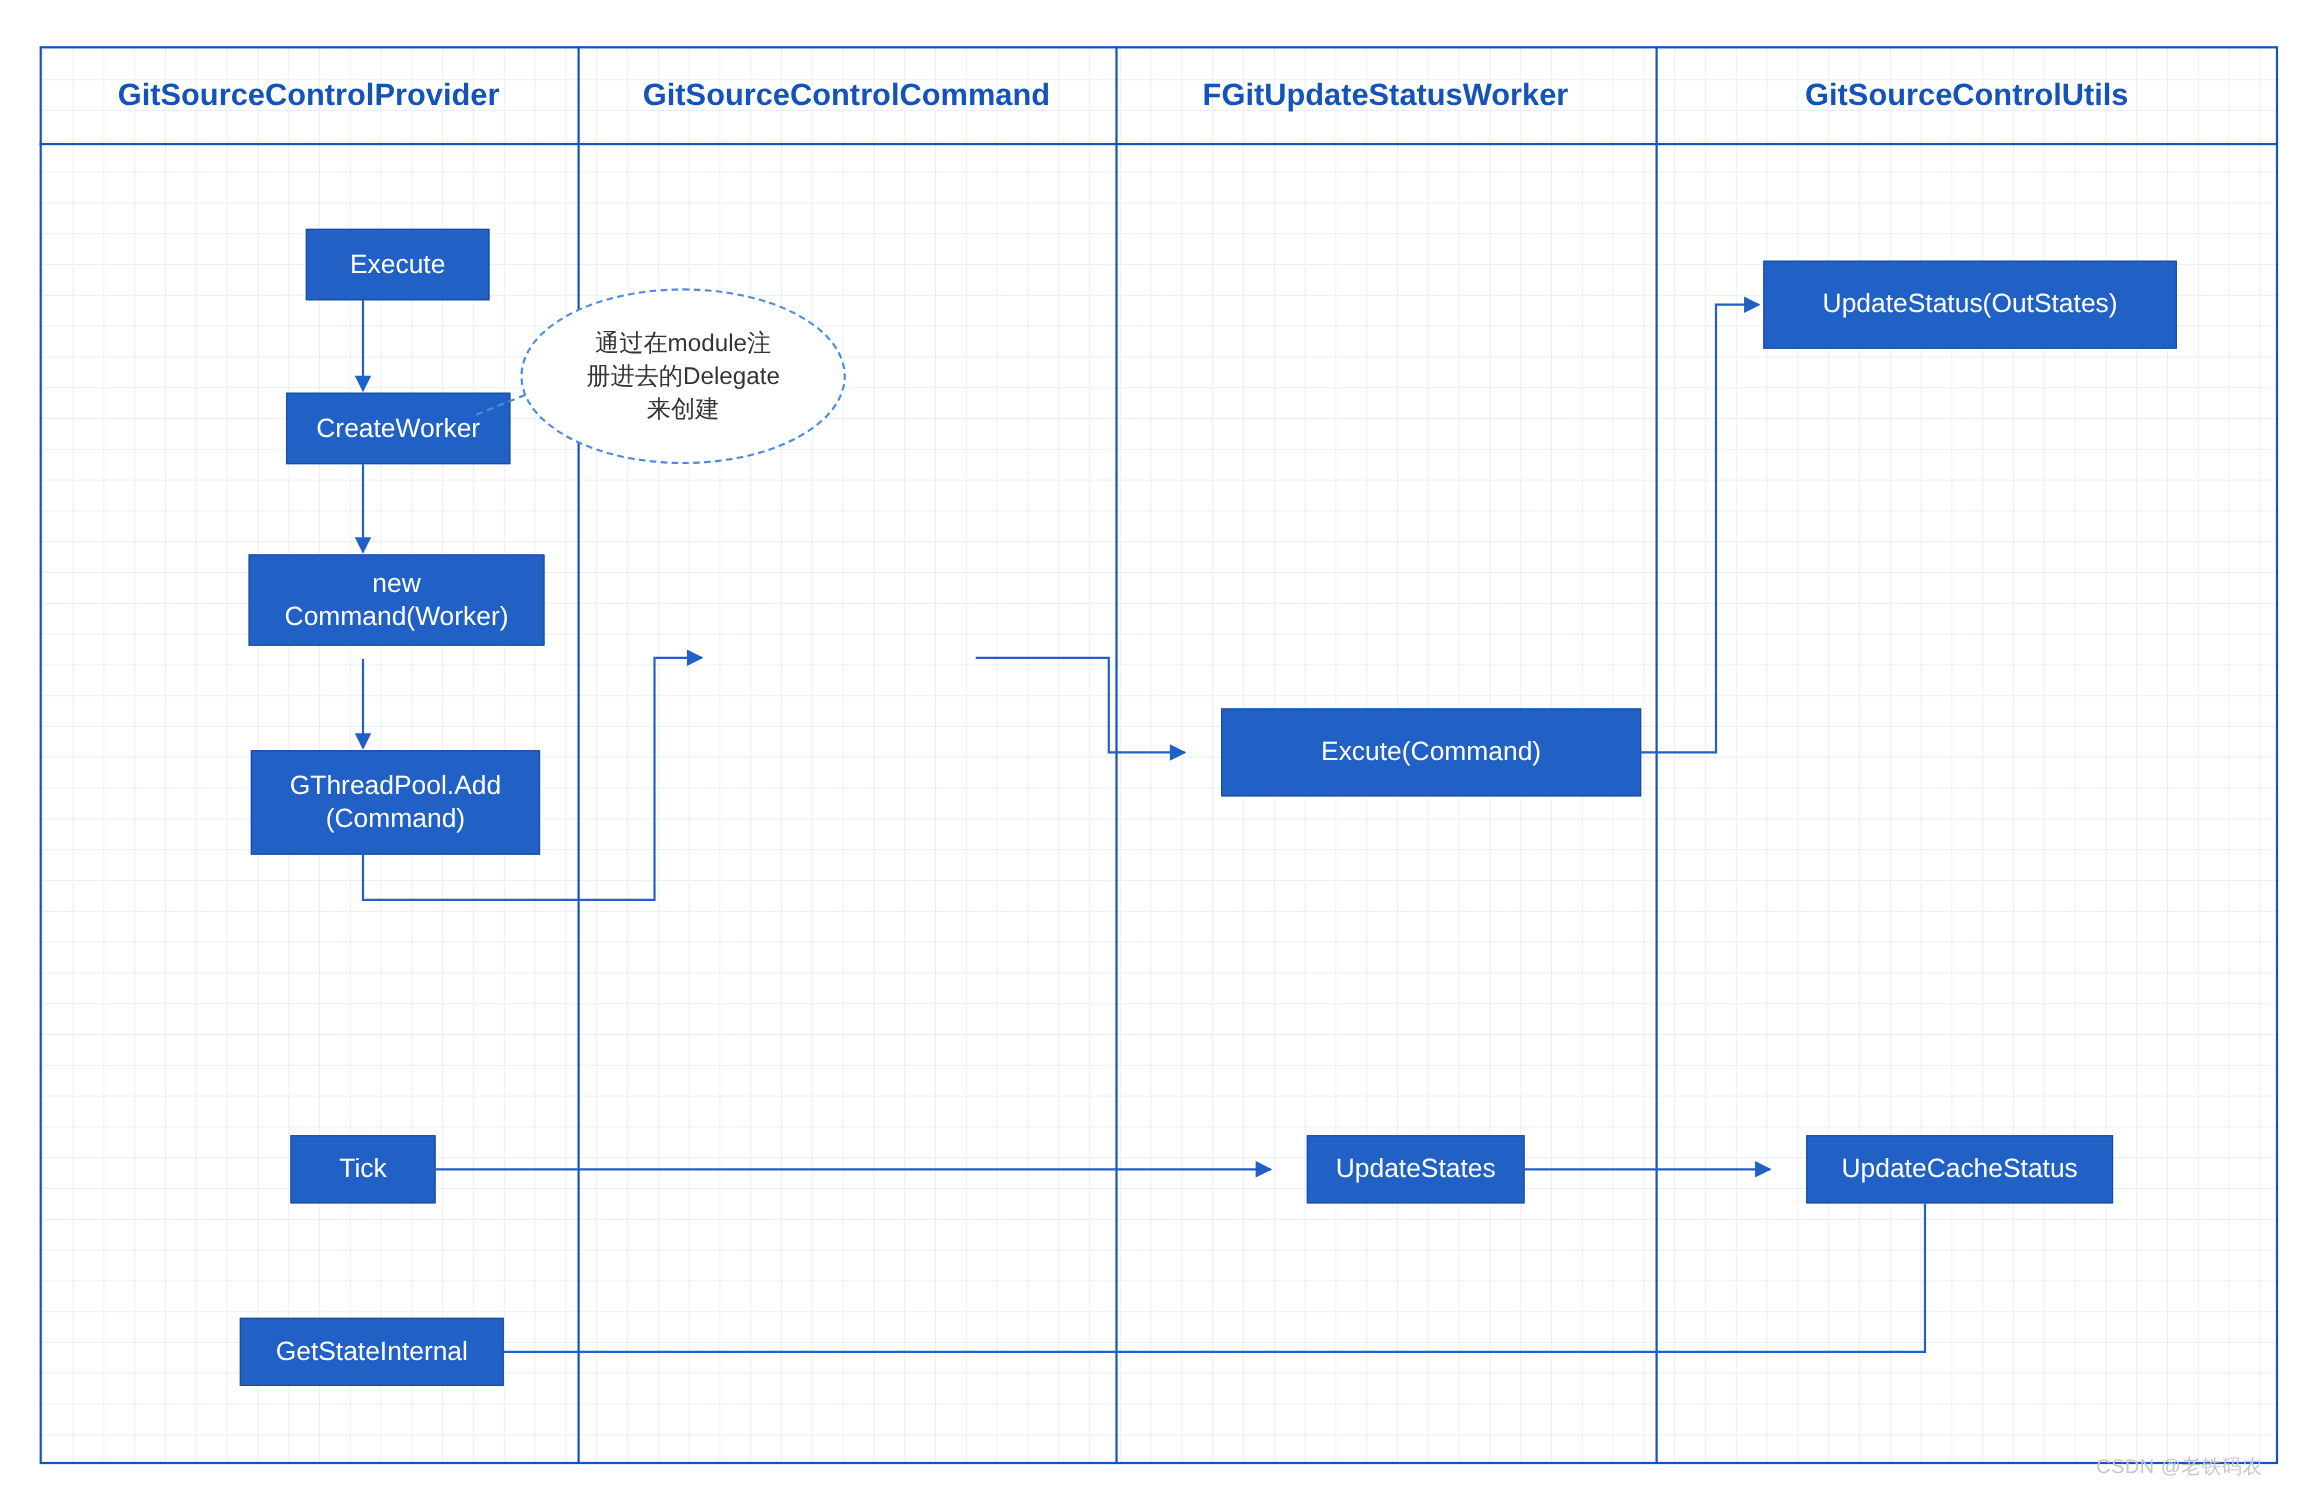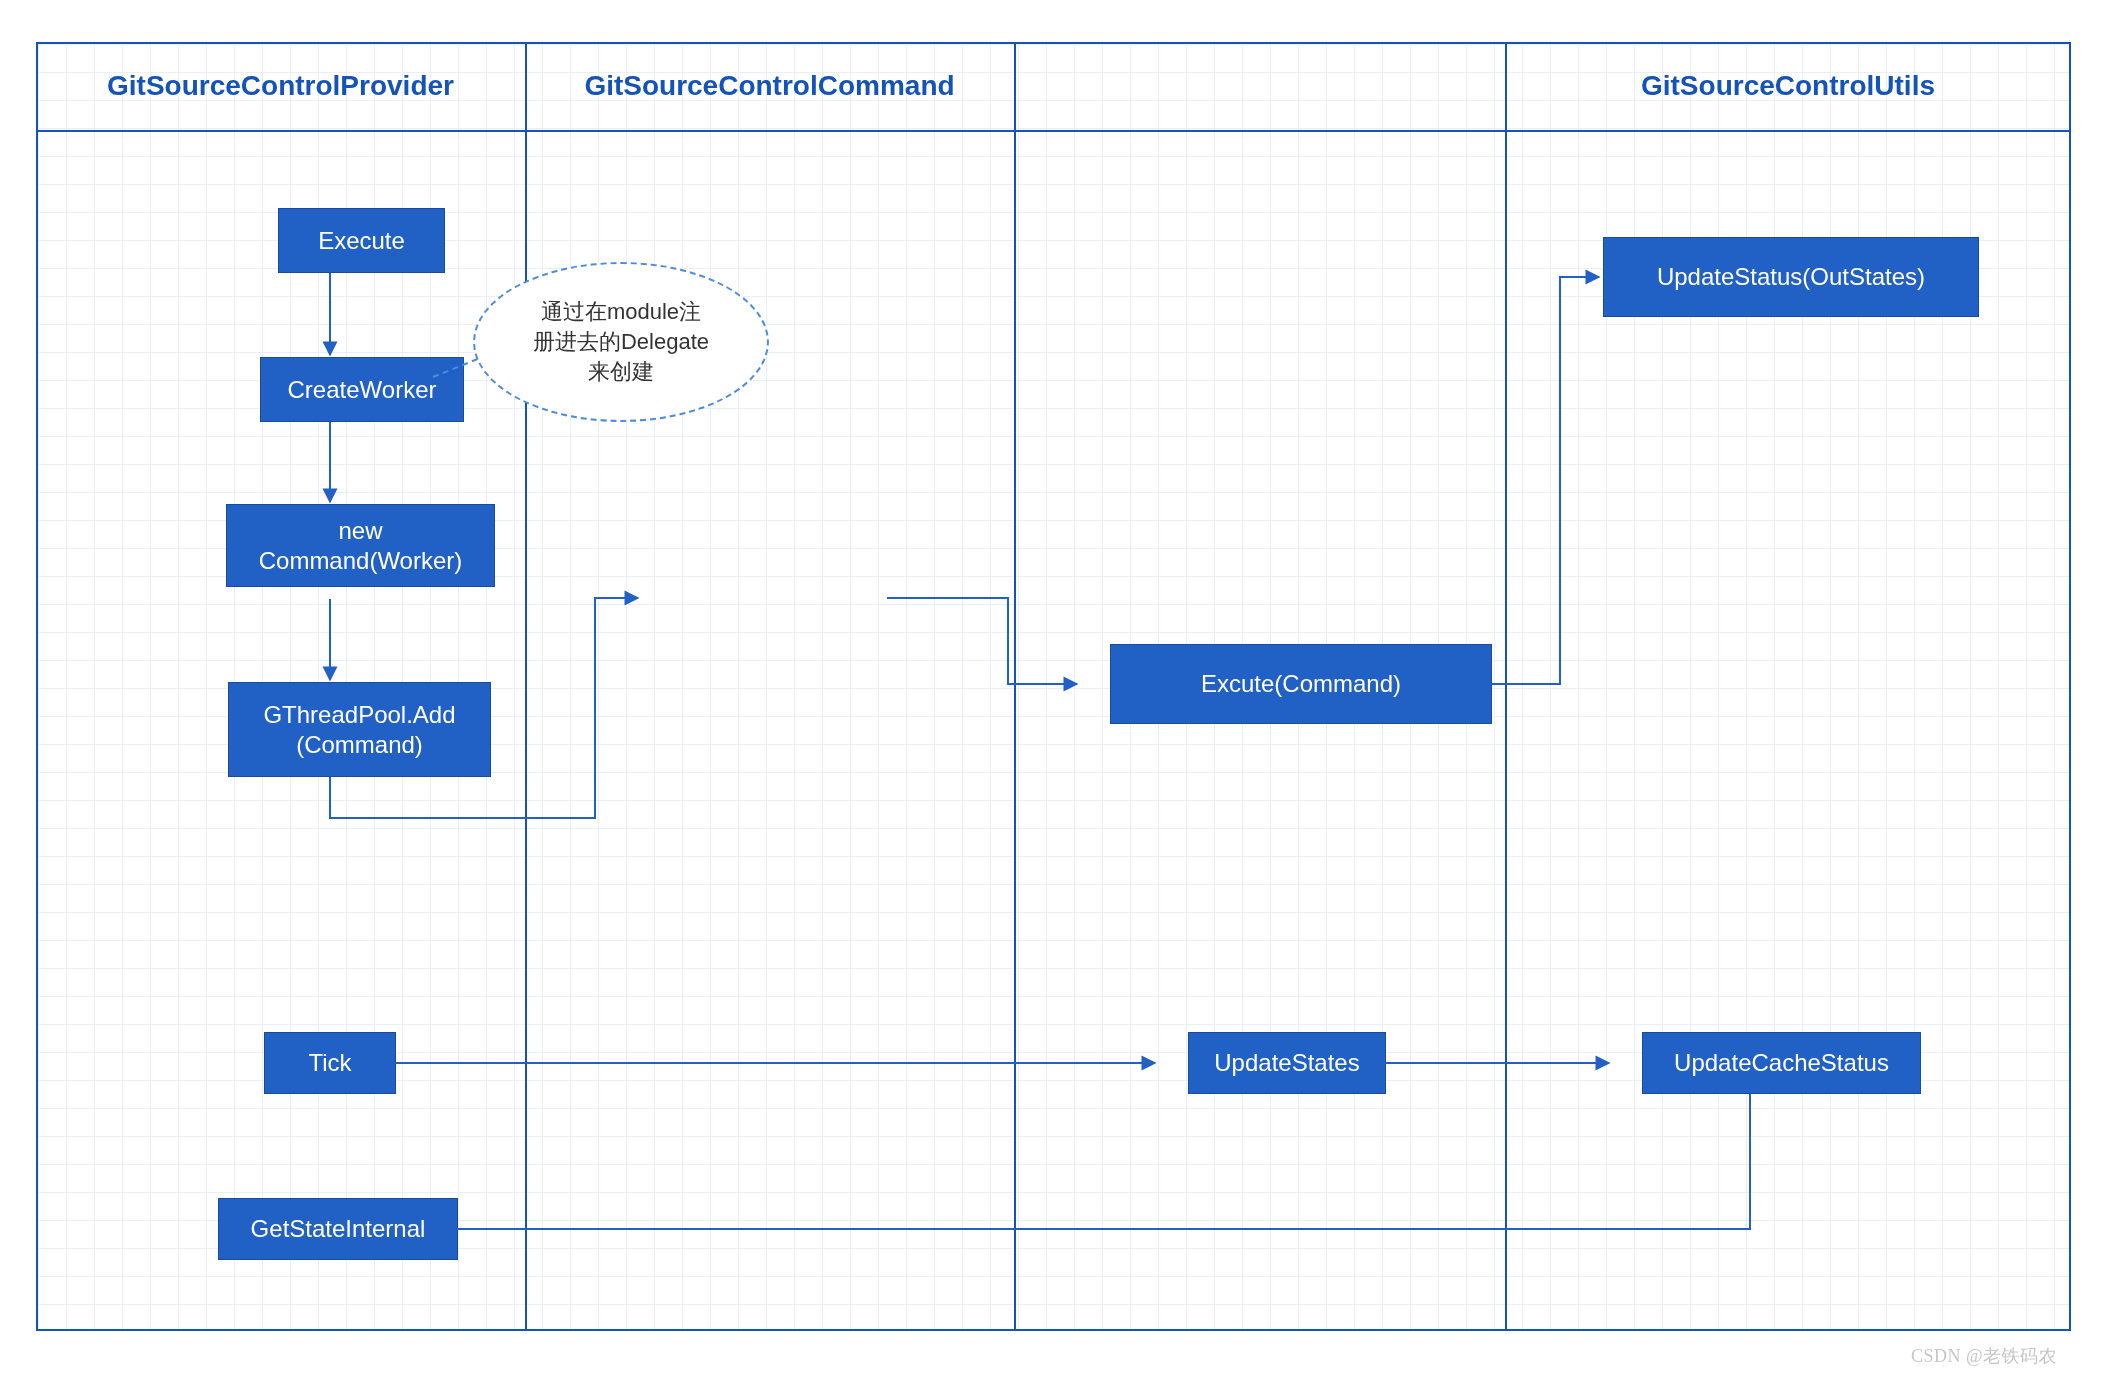--- a/index.html
+++ b/index.html
@@ -95,40 +95,40 @@
   svg.wires {
     position: absolute;
     left: 0; top: 0;
     width: 2107px;
     height: 1373px;
     pointer-events: none;
   }
   .watermark {
     position: absolute;
     right: 50px;
-    bottom: 5px;
+    bottom: 28px;
     font-size: 18px;
     color: #c6c6c6;
     letter-spacing: .5px;
-    font-family: Liberation Serif, serif;
   }
 </style>
 </head>
 <body>
 
 <div class="canvas">
   <div class="grid"></div>
 
   <div class="lane-sep" style="left:525px"></div>
   <div class="lane-sep" style="left:1014px"></div>
   <div class="lane-sep" style="left:1505px"></div>
   <div class="header-sep"></div>
 
   <div class="lane-title" style="left:36px; width:489px">GitSourceControlProvider</div>
   <div class="lane-title" style="left:525px; width:489px">GitSourceControlCommand</div>
+  <div class="lane-title" style="left:1014px; width:491px">FGitUpdateStatusWorker</div>
   <div class="lane-title" style="left:1505px; width:566px">GitSourceControlUtils</div>
 
   <div class="node" style="left:247px; top:208px; width:167px; height:65px">Execute</div>
 
   <div class="node" style="left:229px; top:357px; width:204px; height:65px; white-space:nowrap">CreateWorker</div>
 
   <div class="node" style="left:195px; top:504px; width:269px; height:83px; white-space:pre-line">new
 Command(Worker)</div>
 
   <div class="node" style="left:197px; top:682px; width:263px; height:95px; white-space:pre-line">GThreadPool.Add

